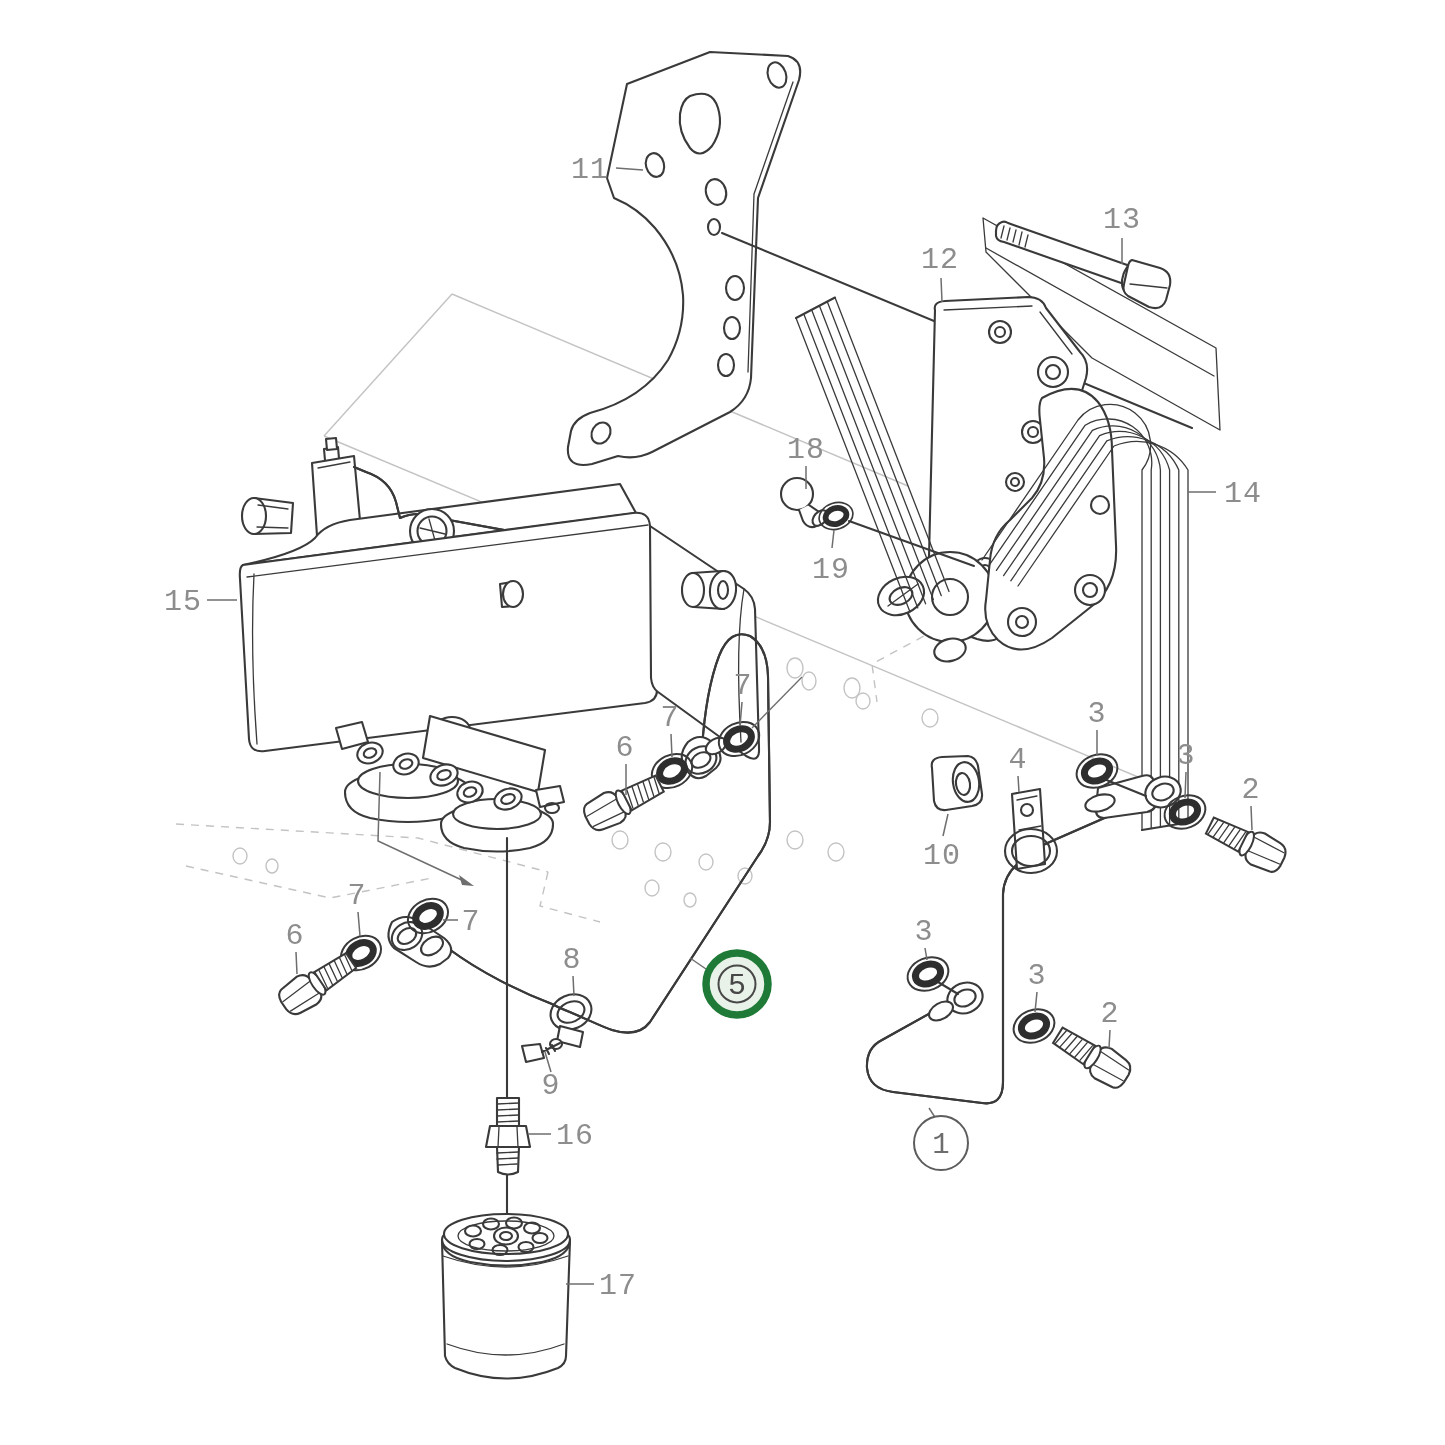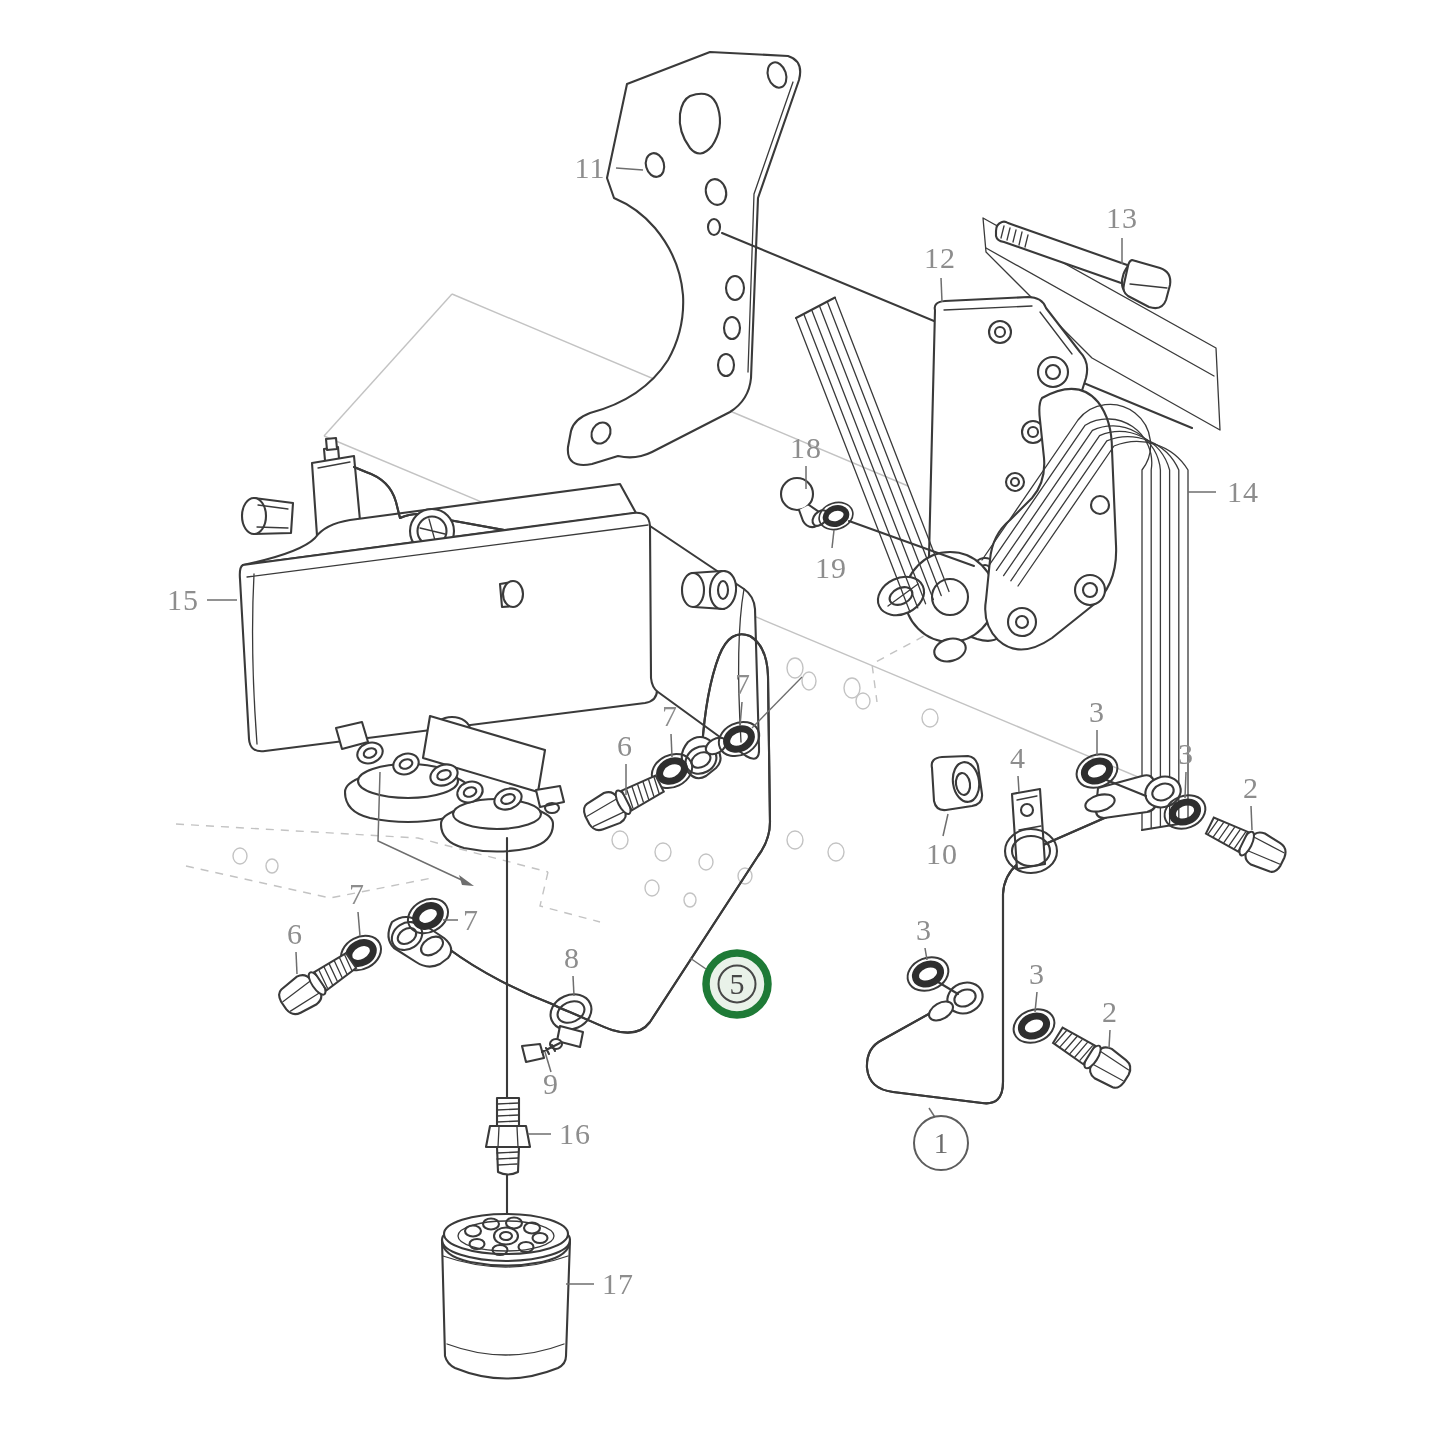--- a/index.html
+++ b/index.html
@@ -1,17 +1,17 @@
 <!DOCTYPE html>
 <html><head>
 <meta charset="utf-8">
 <style>
   html,body{margin:0;padding:0;background:#ffffff;}
   .stage{position:relative;width:1445px;height:1445px;background:#ffffff;overflow:hidden;
-         font-family:Liberation Serif, serif;}
+         font-family:Liberation Mono, monospace;}
   svg{display:block}
   .art path,.art ellipse,.art circle,.art line,.art polyline{stroke:#3a3a3a;fill:none;
       stroke-width:2.1;stroke-linecap:round;stroke-linejoin:round;}
   .art .wfill{fill:#ffffff;}
   .art .thin{stroke-width:1.3;}
   .ghost path,.ghost ellipse,.ghost line,.ghost polyline{stroke:#c3c3c3;fill:none;stroke-width:1.4;}
   .ghost .dash{stroke-dasharray:8 7;}
   .leaders line,.leaders path,.leaders polyline{stroke:#6e6e6e;fill:none;stroke-width:1.5;}
   .leaders .align{stroke-width:1.3;}
   text.lbl{fill:#8d8d8d;font-size:30px;letter-spacing:1px;}

